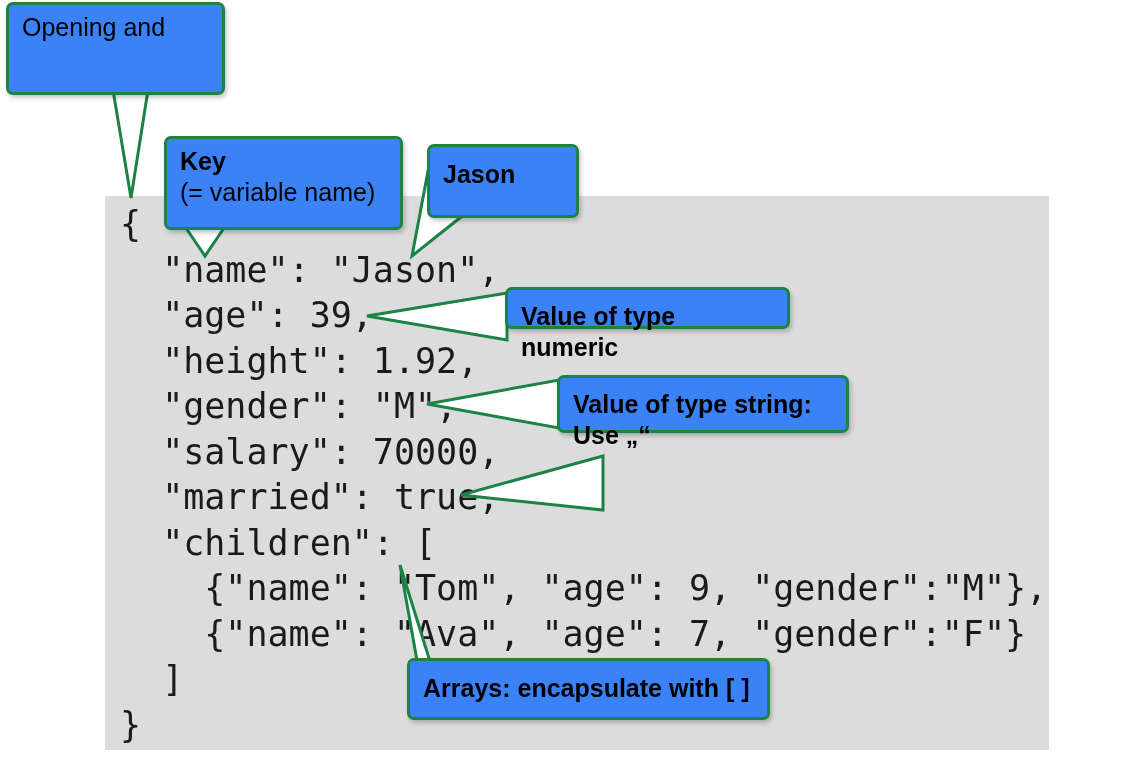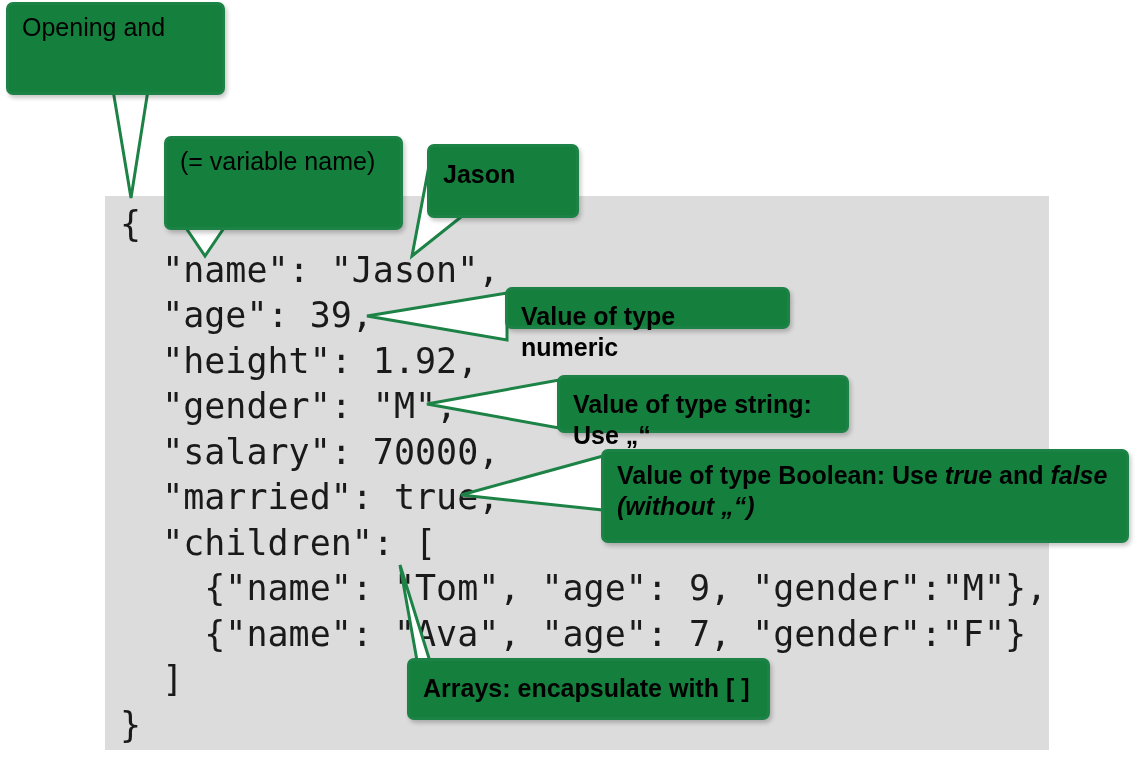--- a/index.html
+++ b/index.html
@@ -36,21 +36,21 @@
     line-height: 45.5px;
     color: #1a1a1a;
     white-space: pre;
     letter-spacing: 0px;
     margin: 0;
   }
 
   
   .callout {
     position: absolute;
-    background: #15803d;
+    background: #3b82f6;
     border: 3px solid #1c8246;
     border-radius: 7px;
     box-sizing: border-box;
     box-shadow: 2px 3px 4px rgba(0,0,0,0.22);
     color: #000000;
     z-index: 5;
   }
   .callout .ctext {
     position: absolute;
     left: 13px;
@@ -130,20 +130,21 @@
   </svg>
 
   <div class="callout" id="co-brackets">
     <div class="ctext">
       <span class="ln n">Opening and</span>
     </div>
   </div>
 
   <div class="callout" id="co-key">
     <div class="ctext">
+      <span class="ln b">Key</span>
       <span class="ln n">(= variable name)</span>
     </div>
   </div>
 
   <div class="callout bold" id="co-value">
     <div class="ctext">
       <span class="ln b">Jason</span>
     </div>
   </div>
 
@@ -152,26 +153,20 @@
       <span class="ln b">Value of type numeric</span>
     </div>
   </div>
 
   <div class="callout bold" id="co-string">
     <div class="ctext">
       <span class="ln b">Value of type string: Use „“</span>
     </div>
   </div>
 
-  <div class="callout bold" id="co-boolean">
-    <div class="ctext">
-      <span class="ln b"><span>Value of type Boolean: Use </span><span class="it">true</span><span> and </span><span class="it">false</span></span>
-      <span class="ln b it">(without „“)</span>
-    </div>
-  </div>
 
   <div class="callout bold" id="co-arrays">
     <div class="ctext">
       <span class="ln b">Arrays: encapsulate with [ ]</span>
     </div>
   </div>
 
 </div>
 
 </body></html>

